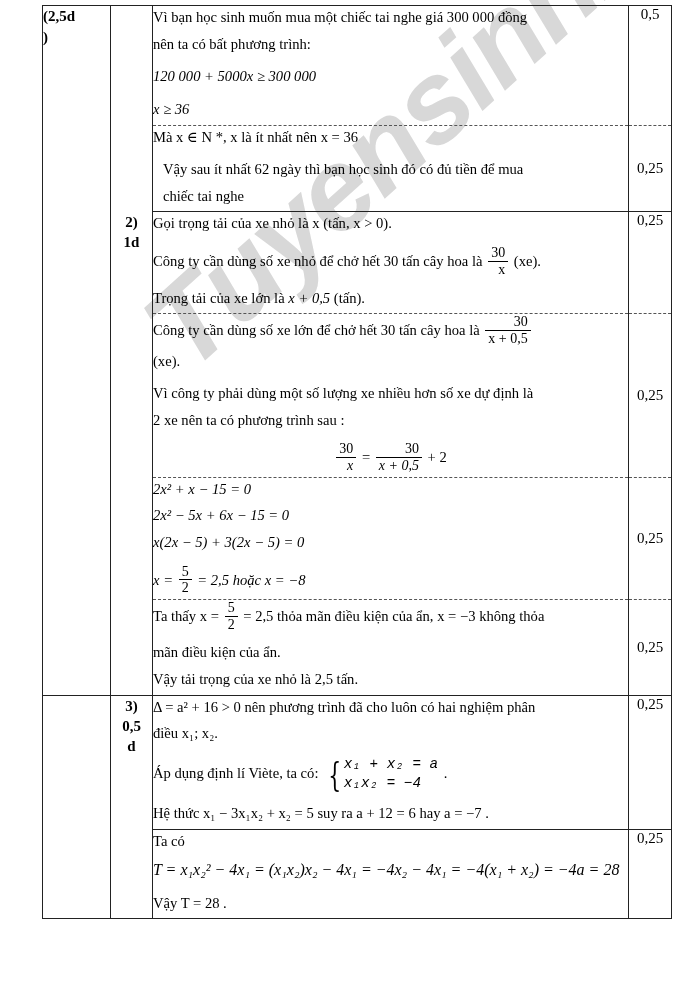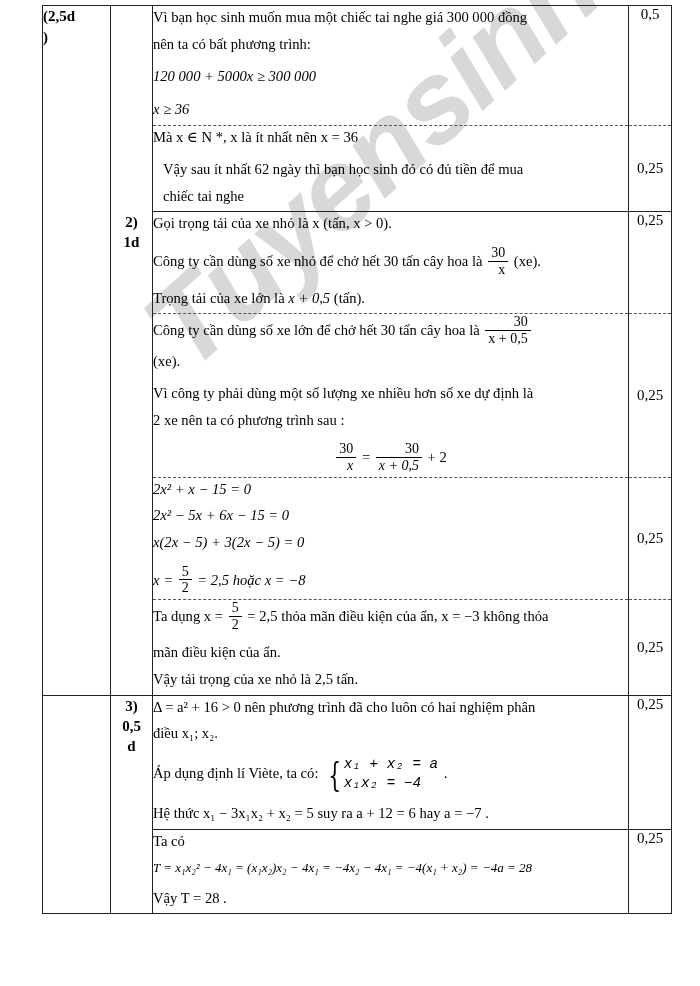--- a/index.html
+++ b/index.html
@@ -238,21 +238,21 @@
           </p>
         </td>
         <td class="scorecell c-score dashed-t dashed-b mid">
           <span>0,25</span>
         </td>
       </tr>
 
       <tr>
         <td class="body c-body dashed-t">
           <p class="tall gap">
-            <span>Ta dụng  x =</span>
+            <span>Ta thấy  x =</span>
             <span class="frac">
               <span class="num up">5</span>
               <span class="den up">2</span>
             </span>
             <span>= 2,5  thỏa mãn điều kiện của ẩn,  x = −3  không thỏa</span>
           </p>
           <p>mãn điều kiện của ẩn.</p>
           <p>Vậy tải trọng của xe nhỏ là 2,5  tấn.</p>
         </td>
         <td class="scorecell c-score dashed-t mid">
@@ -284,21 +284,21 @@
           <p>Hệ thức  x₁ − 3x₁x₂ + x₂ = 5  suy ra  a + 12 = 6  hay  a = −7 .</p>
         </td>
         <td class="scorecell c-score">
           <span>0,25</span>
         </td>
       </tr>
 
       <tr>
         <td class="body c-body">
           <p>Ta có</p>
-          <p class="math gap" style="font-size:13px">T = x₁x₂² − 4x₁ = (x₁x₂)x₂ − 4x₁ = −4x₂ − 4x₁ = −4(x₁ + x₂) = −4a = 28</p>
+          <p class="math gap" style="font-size:16px">T = x₁x₂² − 4x₁ = (x₁x₂)x₂ − 4x₁ = −4x₂ − 4x₁ = −4(x₁ + x₂) = −4a = 28</p>
           <p>Vậy T = 28 .</p>
         </td>
         <td class="scorecell c-score">
           <span>0,25</span>
         </td>
       </tr>
 
     </tbody>
   </table>
 </div>

